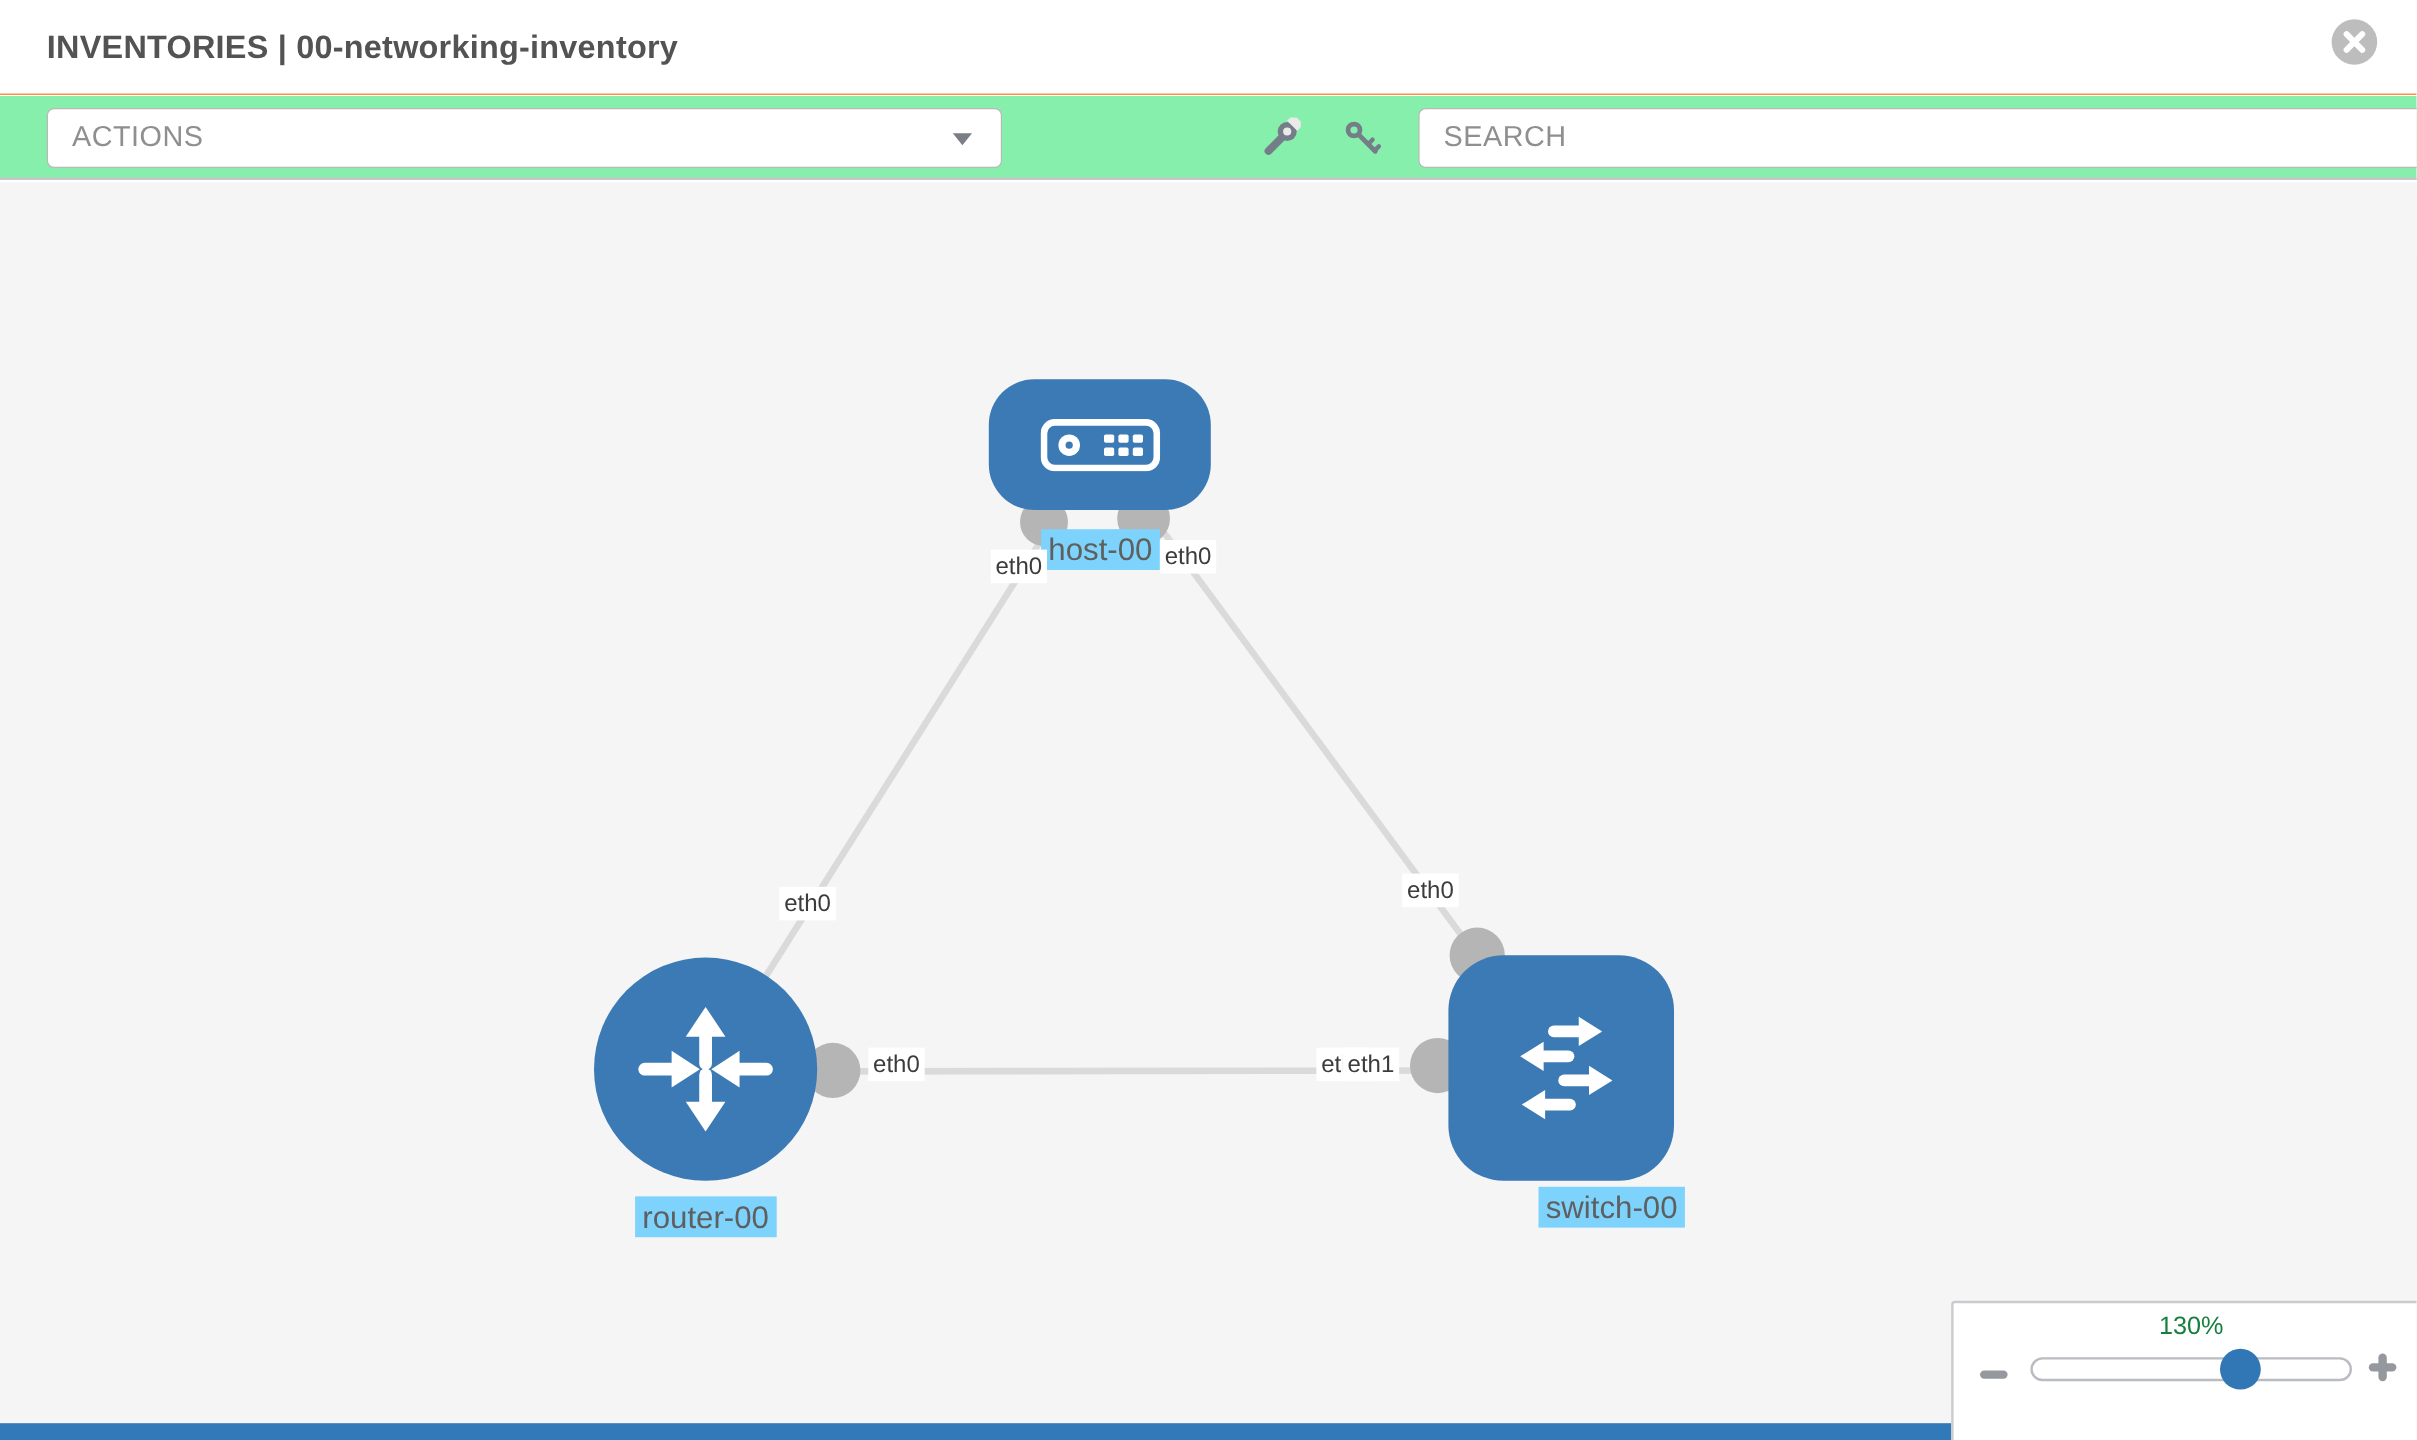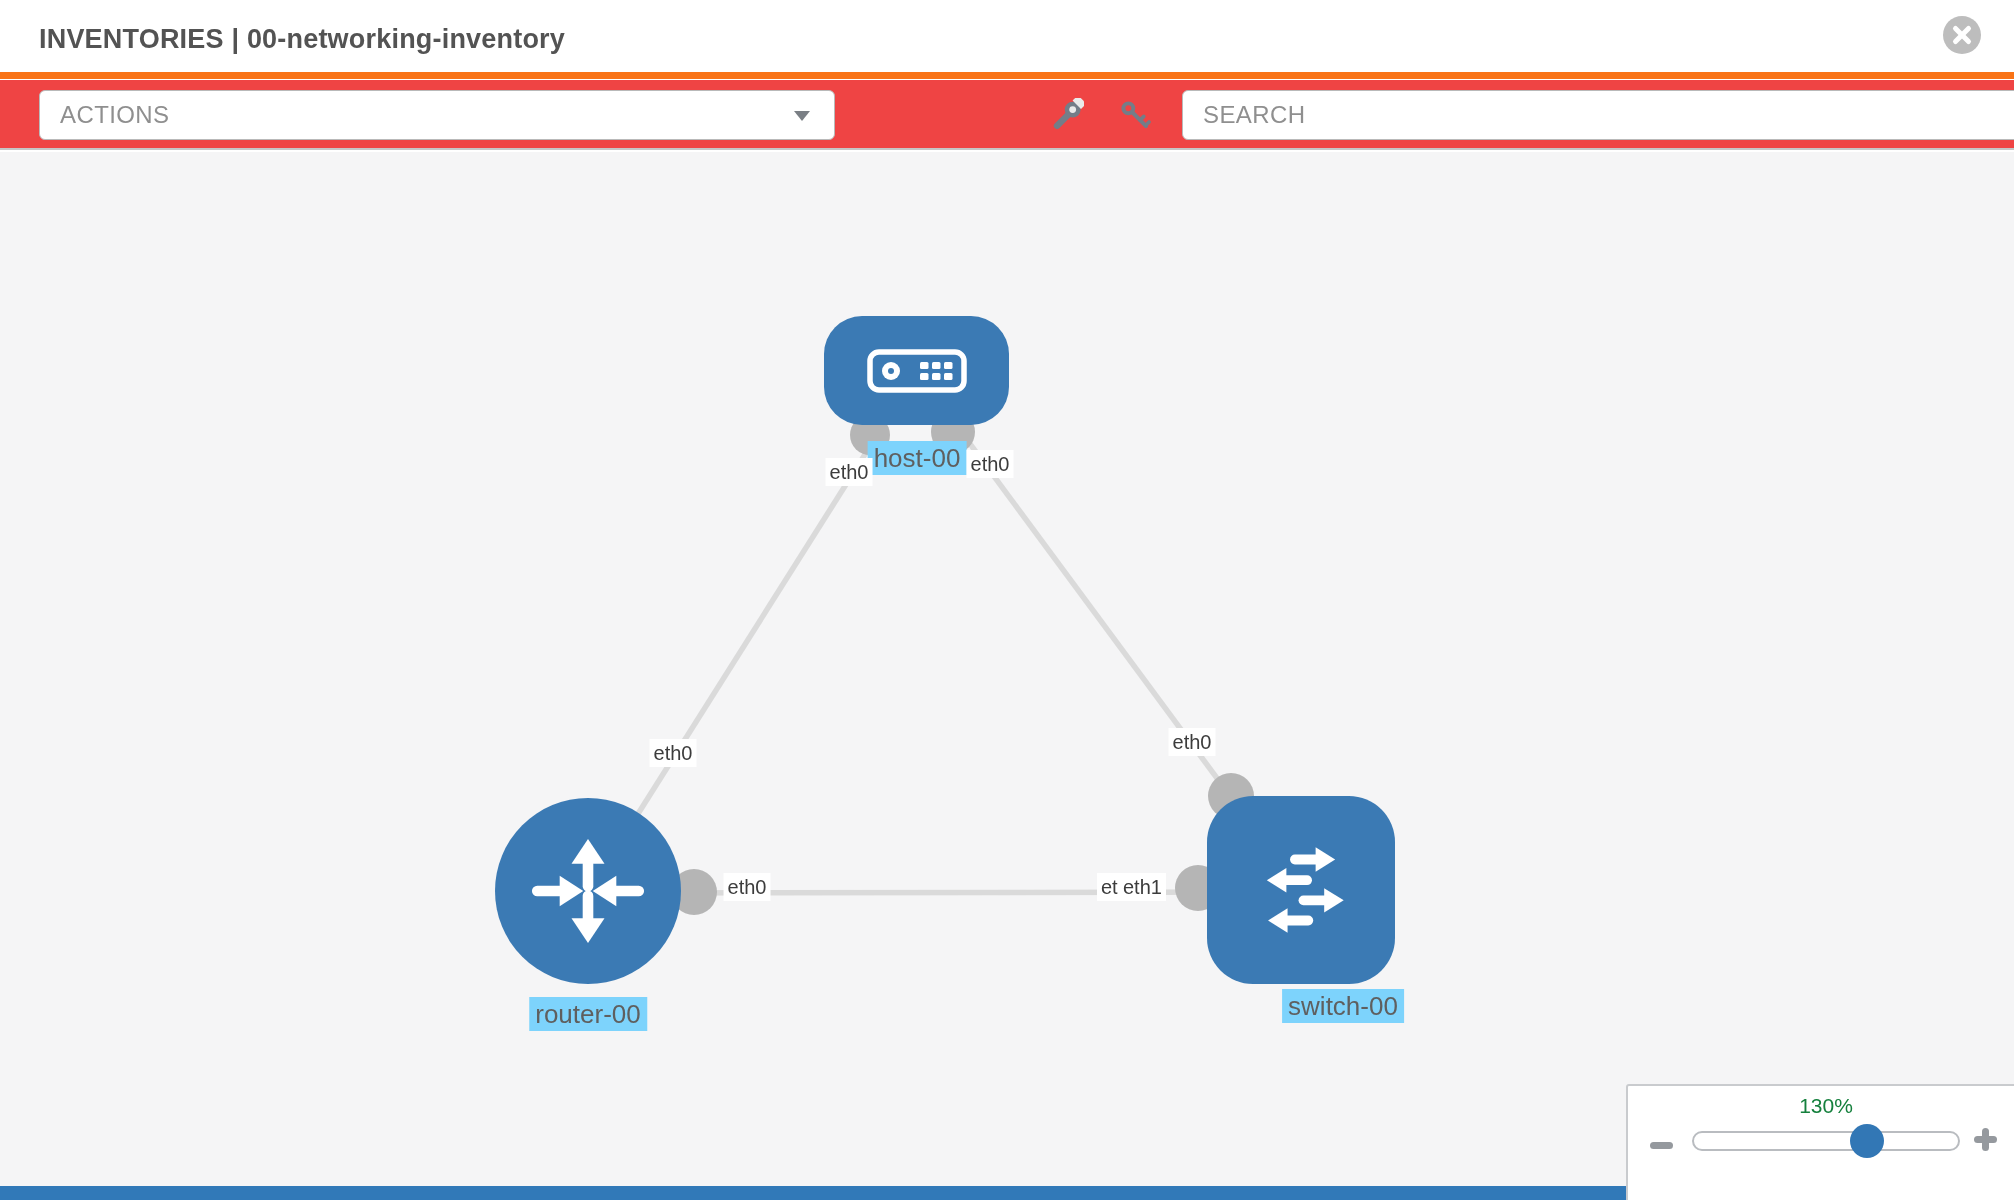--- a/index.html
+++ b/index.html
@@ -5,35 +5,35 @@
   * { margin:0; padding:0; box-sizing:border-box; }
   html,body { background:#ffffff; }
   .app {
     position:relative; width:2014px; height:1200px; overflow:hidden;
     font-family:"Liberation Sans", sans-serif; background:#ffffff;
   }
 
   
   .header {
     position:absolute; left:0; top:0; width:2014px; height:79px;
-    background:#ffffff; border-bottom:7px solid #f97316;
+    background:#ffffff; border-bottom:1px solid #f97316;
   }
   .page-title {
     position:absolute; left:39px; top:0; line-height:79px;
     font-size:27px; font-weight:700; color:#535353; letter-spacing:.2px;
   }
   .close-btn {
     position:absolute; left:1942px; top:15px; width:40px; height:40px;
     border:none; background:transparent; cursor:pointer; padding:0;
   }
 
   
   .toolbar {
     position:absolute; left:0; top:80px; width:2014px; height:70px;
-    background:#ef4444; border-bottom:2px solid #c6c6c6;
+    background:#86efac; border-bottom:2px solid #c6c6c6;
   }
   .select {
     position:absolute; top:10px; height:50px; background:#ffffff;
     border:1.5px solid #b9b9b9; border-radius:6px; cursor:pointer;
   }
   .select .sel-label {
     position:absolute; left:20px; top:0; line-height:47px;
     font-size:24px; color:#8f8f8f; letter-spacing:.4px;
   }
   .caret {

